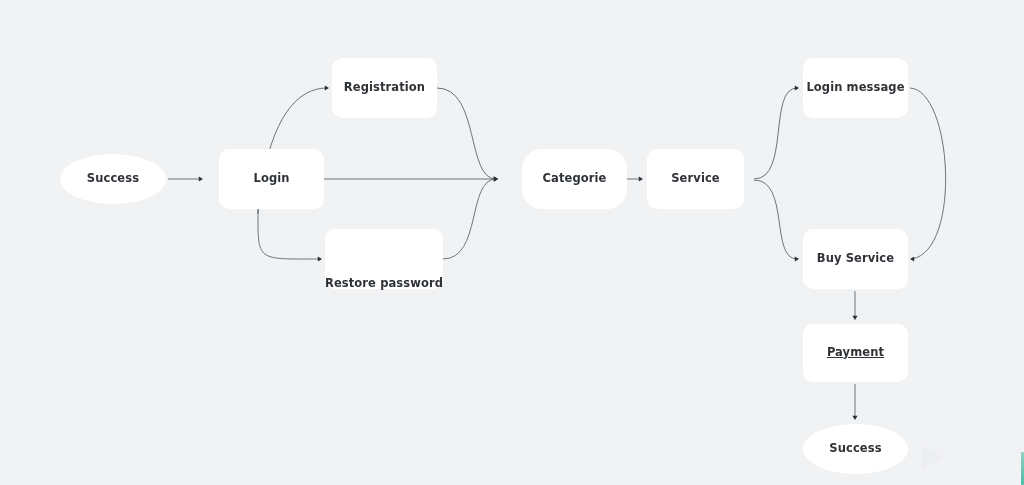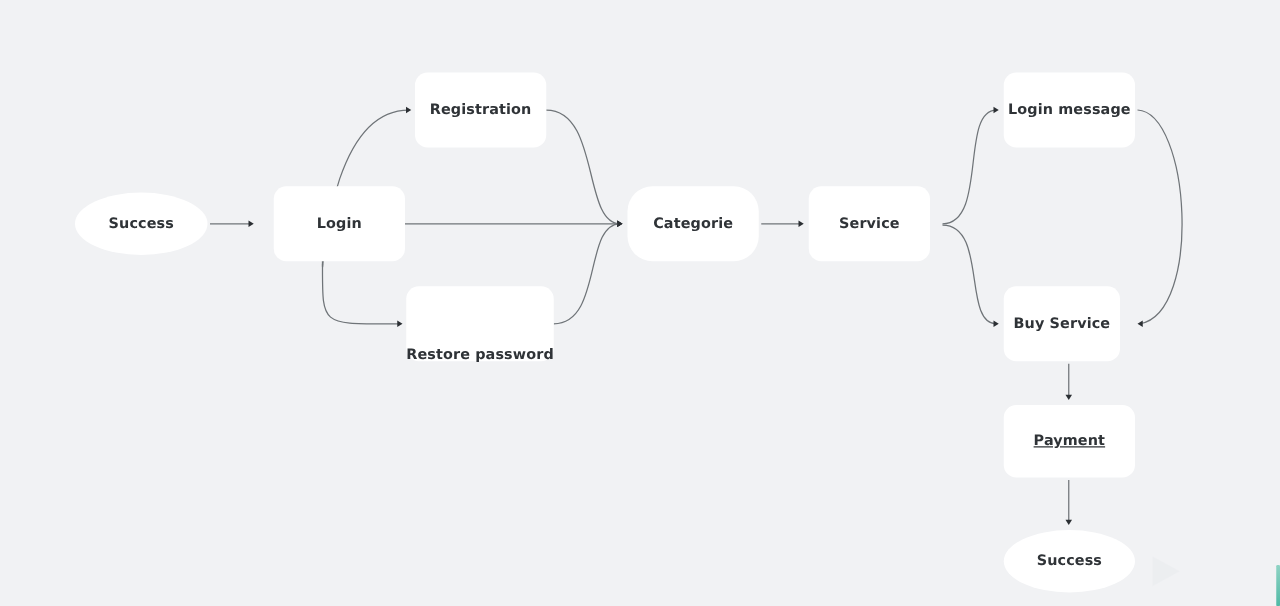--- a/index.html
+++ b/index.html
@@ -144,30 +144,30 @@
       </div>
       <div class="node rect" style="left: 219px; top: 149px; width: 105px; height: 60px;">
         <span class="node-label">Login</span>
       </div>
       <div class="node rect" style="left: 332px; top: 58px; width: 105px; height: 60px;">
         <span class="node-label">Registration</span>
       </div>
       <div class="node rect" style="left: 325px; top: 229px; width: 118px; height: 60px; align-items: flex-end;">
         <span class="node-label">Restore password</span>
       </div>
-      <div class="node rect" style="left: 502px; top: 149px; width: 105px; height: 60px; border-radius: 20px;">
+      <div class="node rect" style="left: 522px; top: 149px; width: 105px; height: 60px; border-radius: 20px;">
         <span class="node-label">Categorie</span>
       </div>
       <div class="node rect" style="left: 647px; top: 149px; width: 97px; height: 60px;">
         <span class="node-label">Service</span>
       </div>
       <div class="node rect" style="left: 803px; top: 58px; width: 105px; height: 60px;">
         <span class="node-label">Login message</span>
       </div>
-      <div class="node rect" style="left: 803px; top: 229px; width: 93px; height: 60px;">
+      <div class="node rect" style="left: 803px; top: 229px; width: 105px; height: 60px;">
         <span class="node-label">Buy Service</span>
       </div>
       <div class="node rect" style="left: 803px; top: 324px; width: 105px; height: 58px; text-decoration: underline;">
         <span class="node-label">Payment</span>
       </div>
       <div class="node ellipse" style="left: 803px; top: 424px; width: 105px; height: 50px; text-align: center;">
         <span class="node-label">Success</span>
       </div>
     </div>
 

